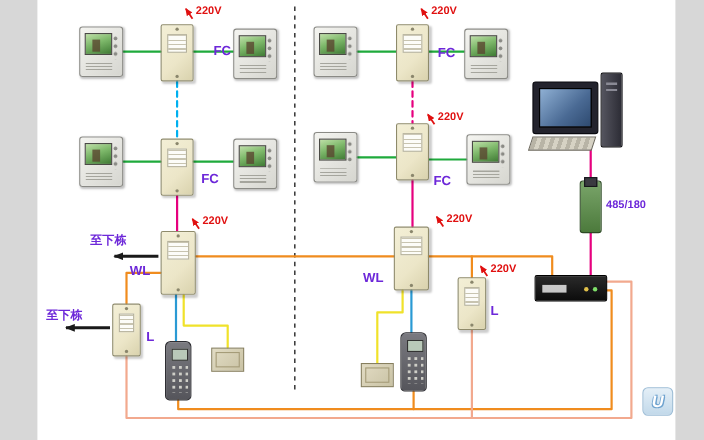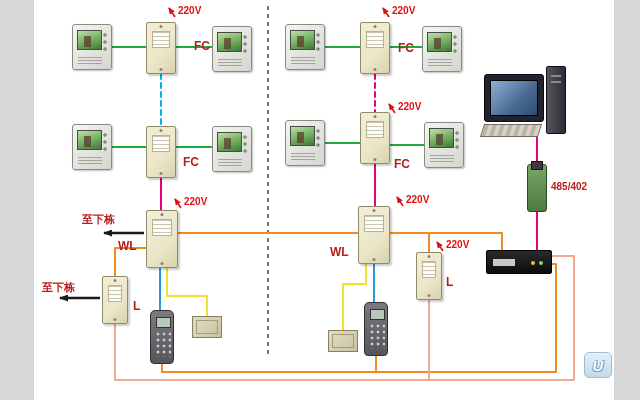--- a/index.html
+++ b/index.html
@@ -88,21 +88,21 @@
   .converter{width:20px;height:48px;background:linear-gradient(#7aa56a,#4c7a3c);border:1px solid #2c4a24;border-radius:3px;}
   .converter::before{content:"";position:absolute;left:3px;top:-4px;right:3px;height:7px;background:#3a3a40;border:1px solid #16161a;}
 
   
   .blackbox{width:66px;height:24px;background:linear-gradient(#2a2a2a,#0c0c0c);border:1px solid #000;border-radius:2px;}
   .blackbox::before{content:"";position:absolute;left:6px;top:8px;width:22px;height:7px;background:#e8e8e8;opacity:.85;}
   .blackbox::after{content:"";position:absolute;right:8px;top:10px;width:4px;height:4px;border-radius:50%;
                    background:#7fe06a;box-shadow:-8px 0 0 #e0c04a;}
 
   
-  .lbl{position:absolute;z-index:3;color:#b91c1c;font-weight:bold;font-size:12px;line-height:1;white-space:nowrap;}
+  .lbl{position:absolute;z-index:3;color:#6d28d9;font-weight:bold;font-size:12px;line-height:1;white-space:nowrap;}
   .lbl.zh{font-size:11px;}
   .lbl.small{font-size:10px;font-weight:bold;}
   .power{position:absolute;z-index:3;display:flex;align-items:flex-start;gap:1px;}
   .power .pw-text{color:var(--power-red);font-size:10px;font-weight:bold;line-height:13px;}
 
   
   .ulogo{position:absolute;left:584px;top:352px;width:26px;height:24px;z-index:3;
          background:linear-gradient(#e4eff7,#c2d9ea);border:1px solid #9dbdd6;border-radius:5px;
          display:flex;align-items:center;justify-content:center;}
   .ulogo span{color:#ffffff;font-size:15px;font-weight:bold;font-style:italic;
@@ -296,19 +296,19 @@
 
   <div class="lbl" style="left:118px;top:240px">WL</div>
   <div class="lbl" style="left:330px;top:246px">WL</div>
 
   <div class="lbl" style="left:133px;top:300px">L</div>
   <div class="lbl" style="left:446px;top:276px">L</div>
 
   <div class="lbl zh" style="left:82px;top:214px">至下栋</div>
   <div class="lbl zh" style="left:42px;top:282px">至下栋</div>
 
-  <div class="lbl small" style="left:551px;top:182px">485/402</div>
+  <div class="lbl small" style="left:551px;top:182px">485/180</div>
 
   <div class="ulogo">
     <span>U</span>
   </div>
 
 </div>
 
 </body></html>

